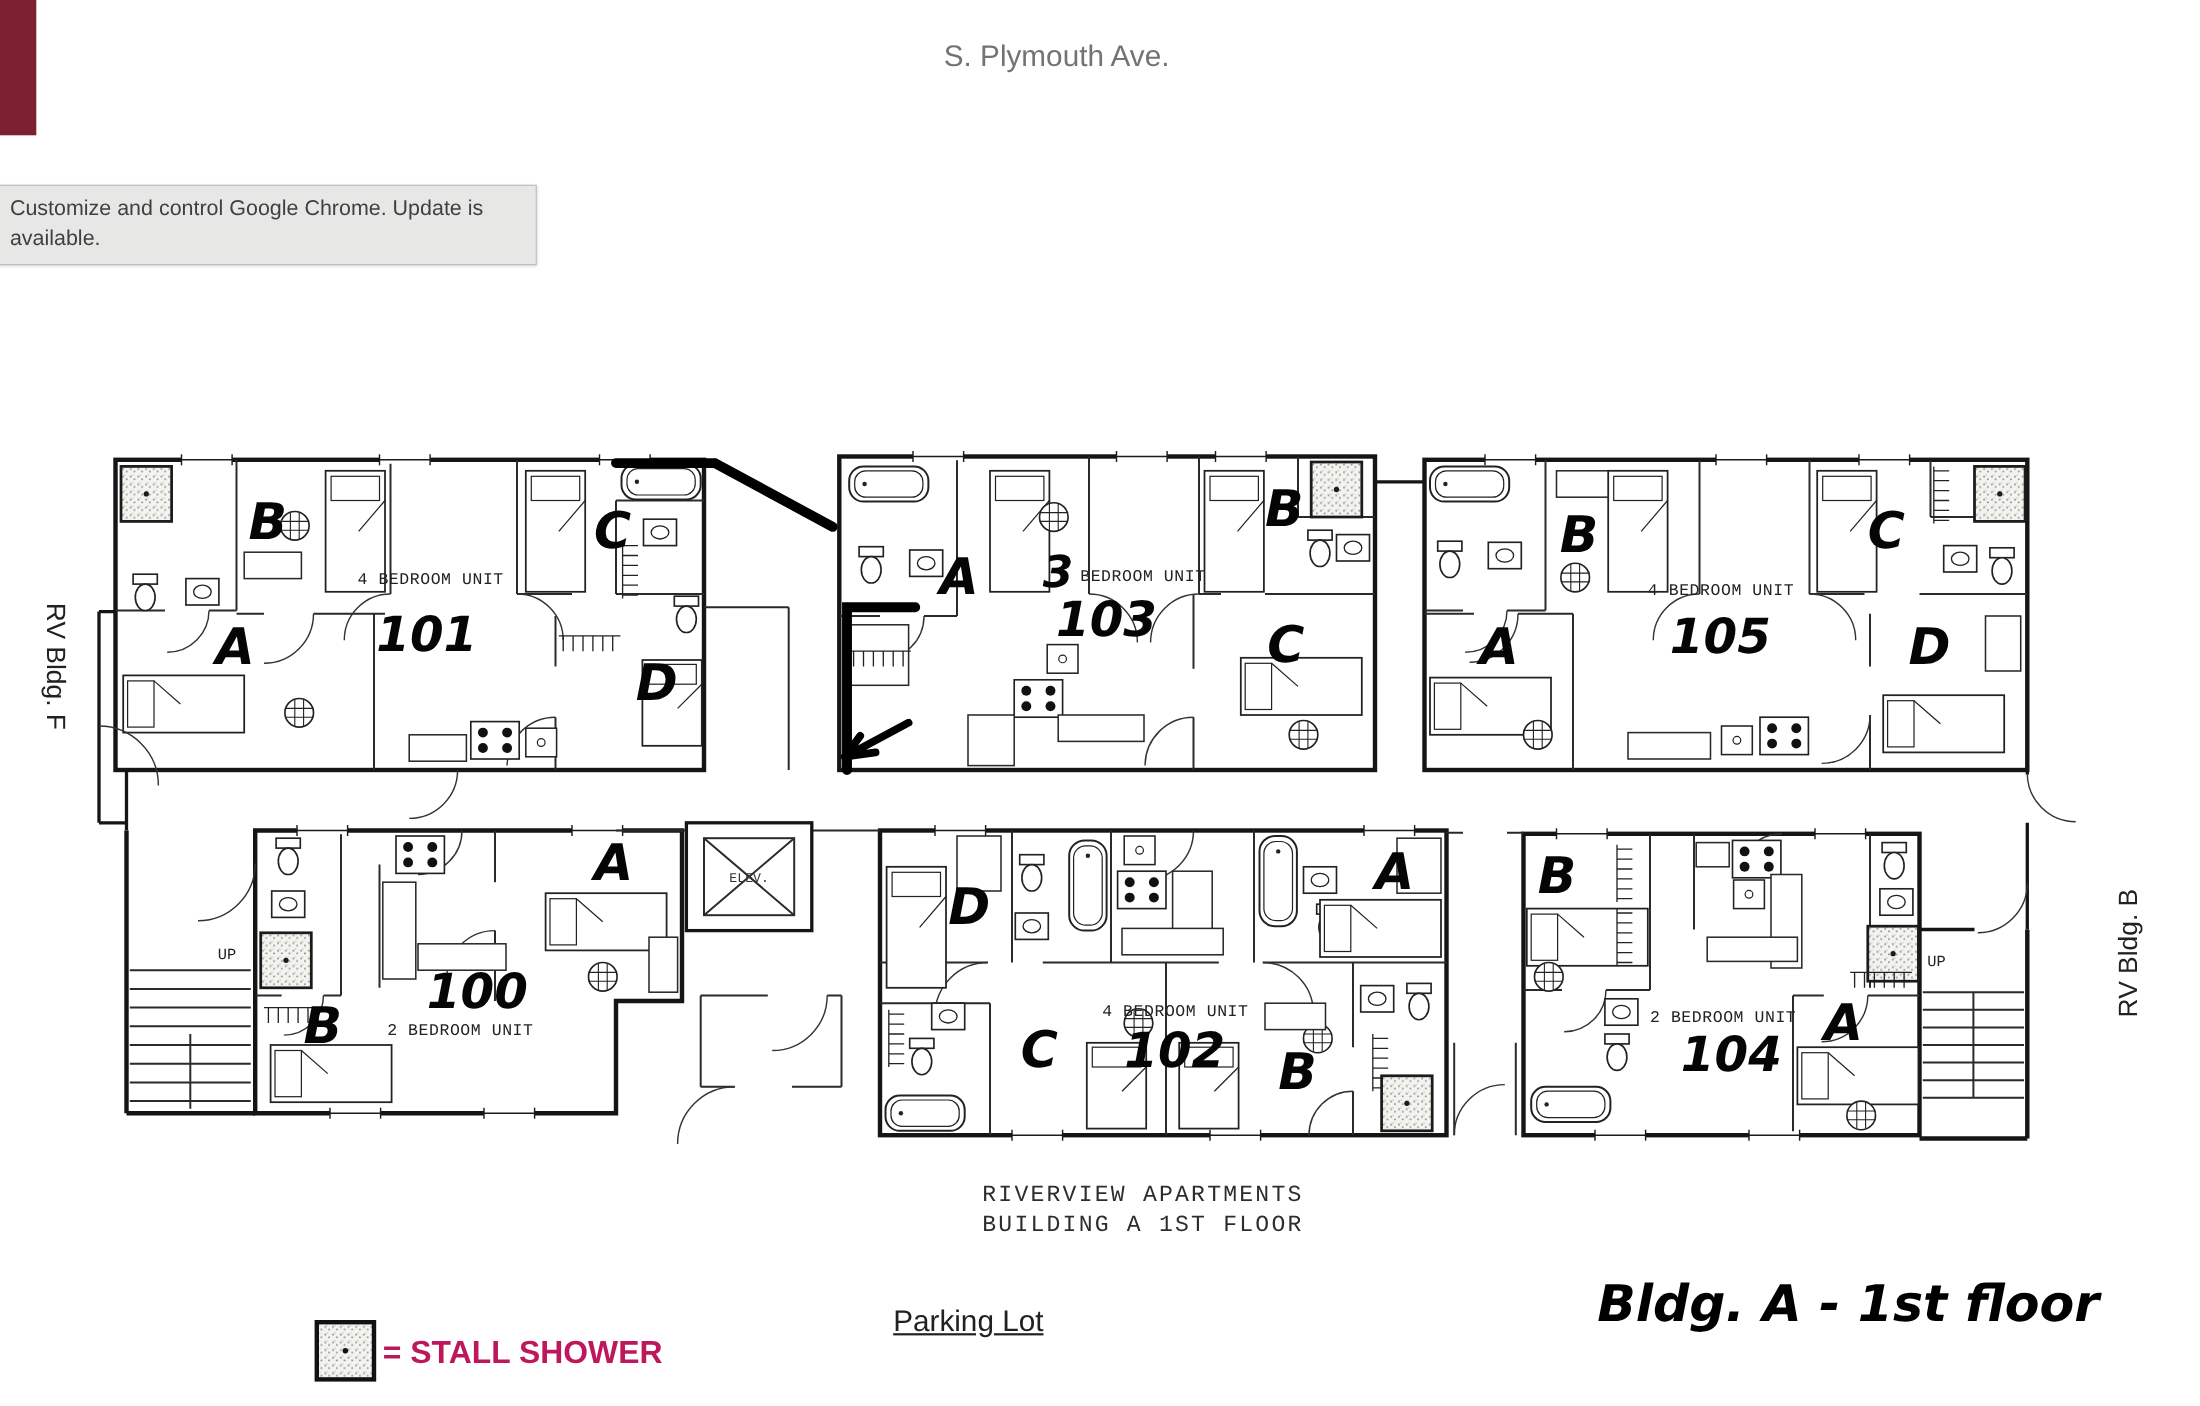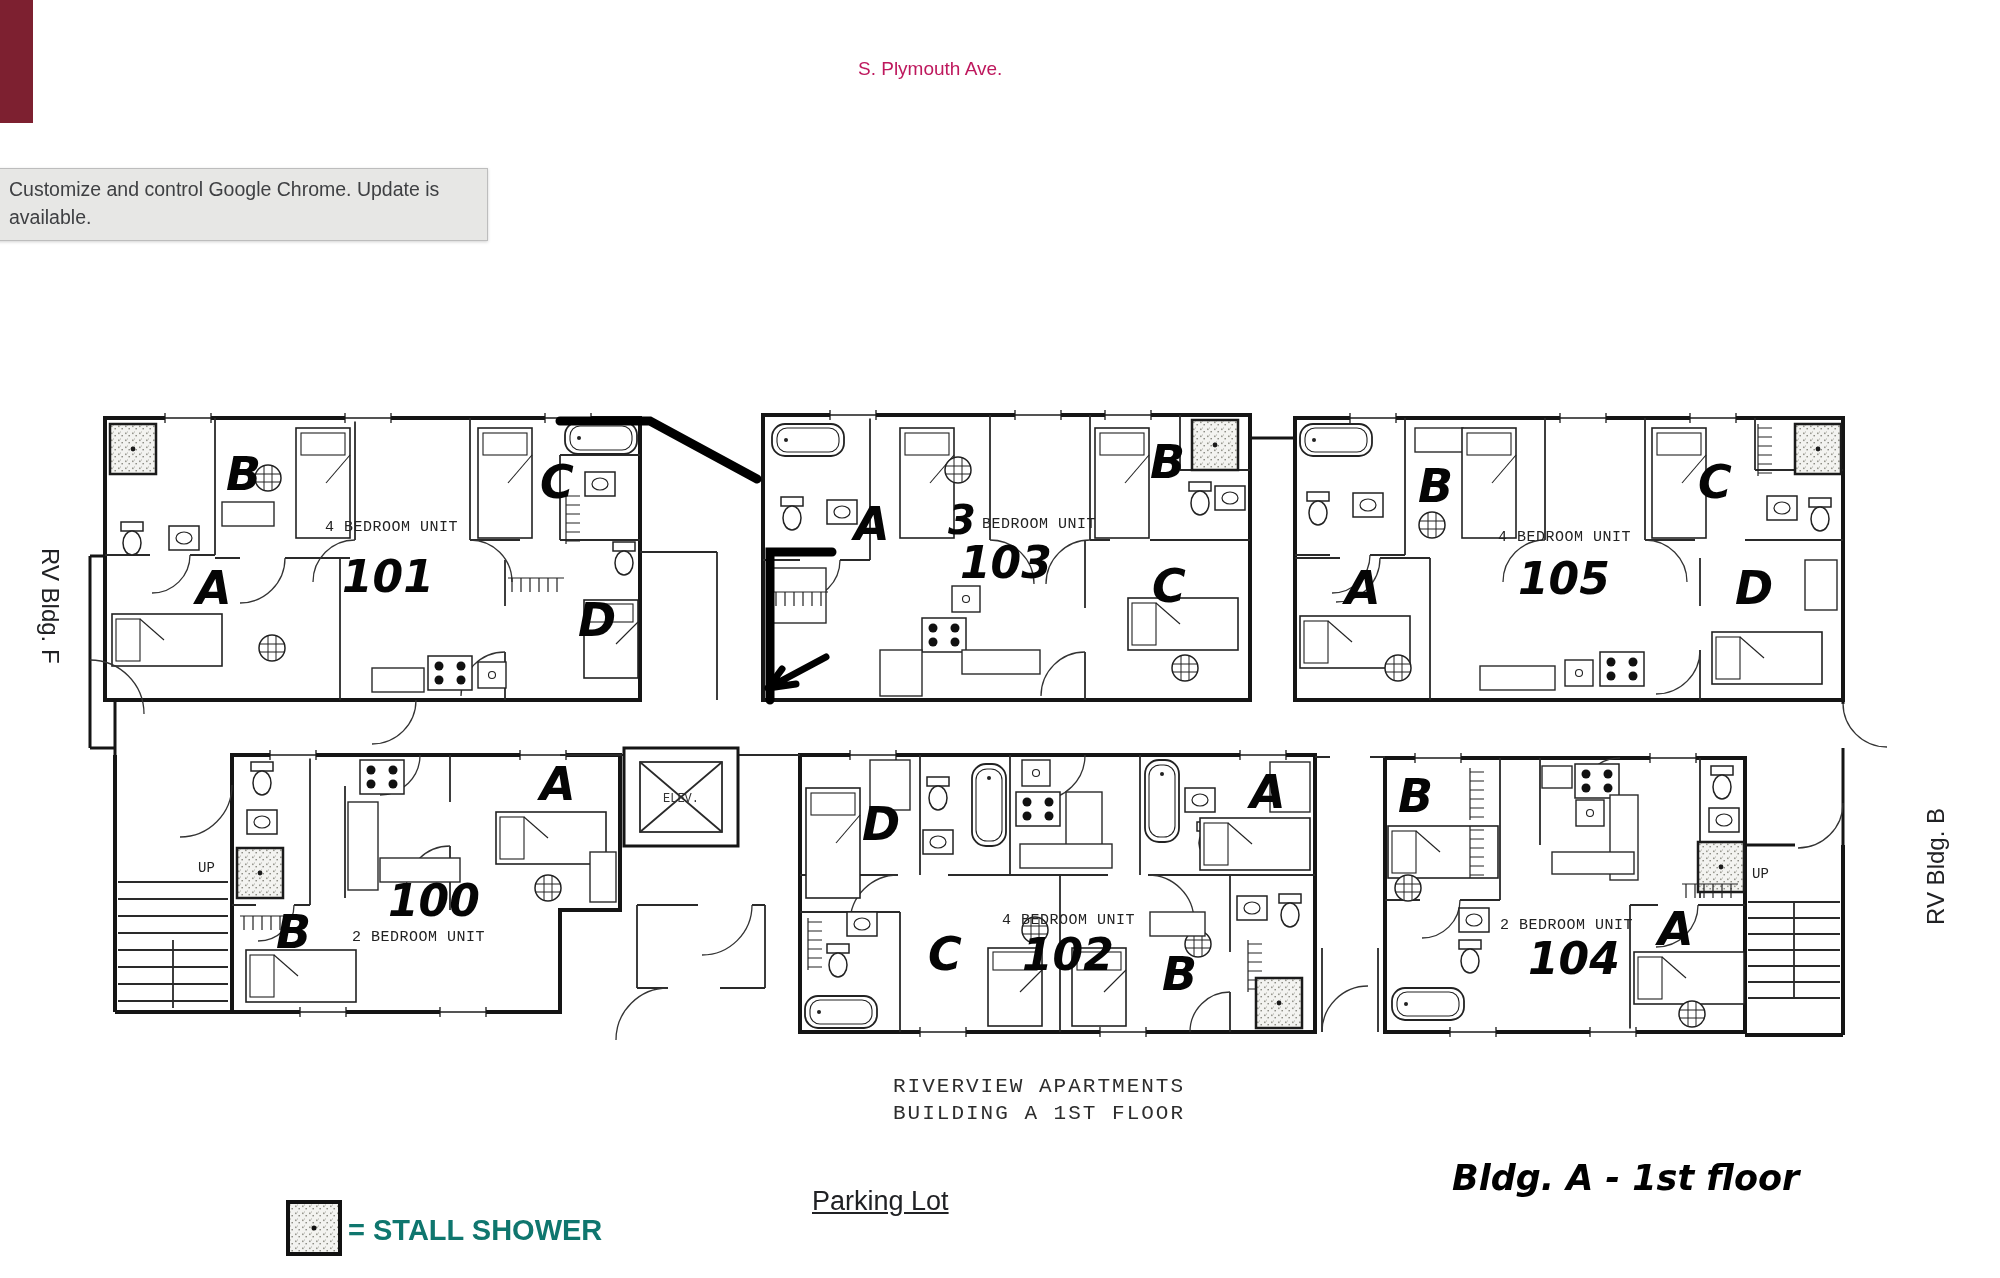--- a/index.html
+++ b/index.html
@@ -1,25 +1,25 @@
 <!DOCTYPE html>
 <html><head>
 <meta charset="utf-8">
 <style>
   html,body{margin:0;padding:0;background:#ffffff;}
   #stage{position:relative;width:2000px;height:1278px;background:#ffffff;overflow:hidden;
          font-family:"Liberation Sans",sans-serif;color:#1b1b1b;}
   #red-strip{position:absolute;left:0;top:0;width:33px;height:123px;background:#7d2030;}
-  #street-label{position:absolute;left:858px;top:58px;font-size:19px;color:#be185d;}
+  #street-label{position:absolute;left:858px;top:36px;font-size:27px;color:#737373;}
   #chrome-tooltip{position:absolute;left:-4px;top:168px;width:492px;box-sizing:border-box;
       background:#e7e7e5;border:1px solid #bdbdbd;box-shadow:0 1px 3px rgba(0,0,0,.18);
       padding:7px 12px 9px 12px;font-size:19.5px;line-height:1.42;color:#3f4043;}
   #parking-label{position:absolute;left:812px;top:1186px;font-size:27px;color:#202124;text-decoration:underline;}
-  #legend-text{position:absolute;left:348px;top:1214px;font-size:29px;font-weight:bold;color:#0f766e;}
-  #note-text{position:absolute;left:1452px;top:1158px;font-size:35px;font-weight:bold;
+  #legend-text{position:absolute;left:348px;top:1214px;font-size:29px;font-weight:bold;color:#be185d;}
+  #note-text{position:absolute;left:1452px;top:1158px;font-size:46px;font-weight:bold;
       font-style:italic;color:#000;font-family:"DejaVu Sans",sans-serif;}
   #side-left{position:absolute;left:36px;top:548px;font-size:24px;color:#202124;
       writing-mode:vertical-rl;}
   #side-right{position:absolute;left:1922px;top:808px;font-size:24px;color:#202124;
       writing-mode:vertical-rl;transform:rotate(180deg);}
   svg{position:absolute;left:0;top:0;}
   .w4{stroke:#151515;stroke-width:4;fill:none}
   .w3{stroke:#151515;stroke-width:3;fill:none}
   .w2{stroke:#2a2a2a;stroke-width:1.8;fill:none}
   .arc{stroke:#333;stroke-width:1.3;fill:none}

